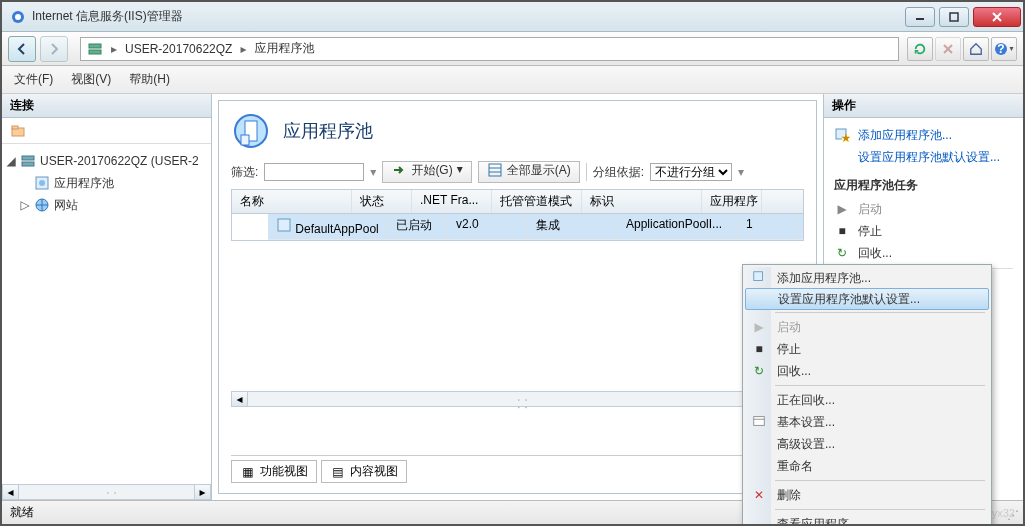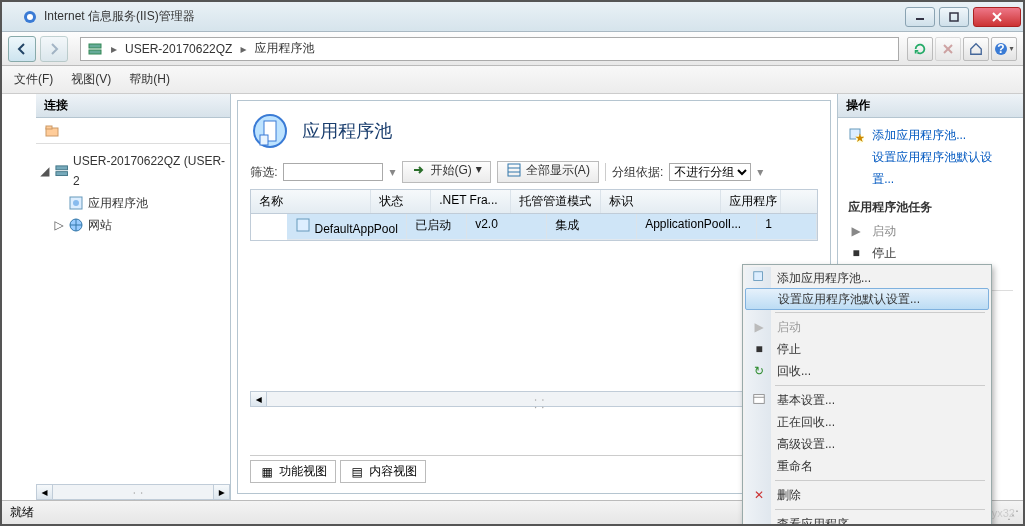--- a/index.html
+++ b/index.html
@@ -1,40 +1,40 @@
 <!DOCTYPE html>
 <html><head>
 <meta charset="utf-8">
 <style>
 * { box-sizing: border-box; font-family: "Microsoft YaHei", SimSun, Tahoma, sans-serif; font-size: 12px; }
 body { margin: 0; padding: 0; background: #fff; width: 1025px; height: 526px; overflow: hidden; position: relative; border: 2px solid #555; }
 
 
-.titlebar { height: 30px; background: linear-gradient(#e9f1f6, #d6e4ec); display: flex; align-items: center; padding-left: 20px; border-bottom: 1px solid #a9b8c2; }
+.titlebar { height: 30px; background: linear-gradient(#e9f1f6, #d6e4ec); display: flex; align-items: center; padding-left: 8px; border-bottom: 1px solid #a9b8c2; }
 .titlebar .icon { width: 16px; height: 16px; margin-right: 6px; }
 .titlebar .title { flex: 1; color: #333; }
 .winbtns { display: flex; }
 .winbtn { width: 30px; height: 20px; border: 1px solid #8aa3b2; border-radius: 3px; margin: 3px 2px; display: flex; align-items: center; justify-content: center; background: linear-gradient(#f0f6fa,#cfe0ea); }
 .winbtn.close { width: 48px; background: linear-gradient(#e78,#c33); border-color: #a22; color: #fff; }
 
 
 .navbar { height: 34px; background: linear-gradient(#fdfdfd,#e8e8e8); border-bottom: 1px solid #bbb; display: flex; align-items: center; padding: 0 6px; }
 .navbtn { width: 28px; height: 26px; border: 1px solid #8aa; border-radius: 3px; display: flex; align-items: center; justify-content: center; background: linear-gradient(#eef7fb,#cde4ef); color: #258; margin-right: 4px; }
 .breadcrumb { flex: 1; height: 24px; border: 1px solid #aaa; background: #fff; display: flex; align-items: center; padding: 0 6px; gap: 8px; margin: 0 8px; }
 .breadcrumb span { color: #333; }
 .breadcrumb .arrow { color: #666; }
 .righttools { display: flex; gap: 2px; }
 .tool { width: 26px; height: 24px; border: 1px solid #bbb; border-radius: 2px; display: flex; align-items: center; justify-content: center; background: linear-gradient(#fdfdfd,#e3e3e3); }
 
 
 .menubar { height: 28px; background: linear-gradient(#f8f8f8,#ececec); border-bottom: 1px solid #ccc; display: flex; align-items: center; padding-left: 12px; gap: 18px; }
 .menuitem { color: #333; }
 
 
-.body { display: flex; height: calc(100% - 30px - 34px - 28px - 24px); padding-left: 34px; }
+.body { display: flex; height: calc(100% - 30px - 34px - 28px - 24px); }
 
 .leftpane { width: 210px; border-right: 1px solid #b5c5d0; display: flex; flex-direction: column; background: #fff; }
 .panehdr { background: linear-gradient(#eef3f7,#d7e2ea); border-bottom: 1px solid #b5c5d0; padding: 3px 8px; font-weight: bold; }
 .lefttoolbar { height: 26px; border-bottom: 1px solid #ddd; display:flex; align-items:center; padding-left:6px; }
 .lefttoolbar .tbtn { width:22px; height:20px; display:flex; align-items:center; justify-content:center; }
 .tree { padding: 6px 4px; line-height: 20px; color: #333; }
 .treerow { display: flex; align-items: center; gap: 4px; padding: 1px 0; }
 .treerow.indent1 { padding-left: 28px; }
 .treetoggle { width: 10px; display: inline-block; text-align: center; color: #555; }
 
@@ -354,30 +354,30 @@
   <div class="ctxitem">
       <span class="ci-icon">■</span>
       <span>停止</span>
     </div>
   <div class="ctxitem">
       <span class="ci-icon" style="color:#2a8a2a">↻</span>
       <span>回收...</span>
     </div>
   <div class="ctxsep"></div>
   <div class="ctxitem">
+      <span>正在回收...</span>
+    </div>
+  <div class="ctxitem">
       <span class="ci-icon"><svg width="14" height="14" viewBox="0 0 16 16">
           <rect x="2" y="3" width="12" height="10" fill="#fff" stroke="#888"></rect>
           <line x1="2" y1="6" x2="14" y2="6" stroke="#888"></line>
         </svg></span>
       <span>基本设置...</span>
     </div>
   <div class="ctxitem">
-      <span>正在回收...</span>
-    </div>
-  <div class="ctxitem">
       <span>高级设置...</span>
     </div>
   <div class="ctxitem">
       <span>重命名</span>
     </div>
   <div class="ctxsep"></div>
   <div class="ctxitem">
       <span class="ci-icon" style="color:#c33">✕</span>
       <span>删除</span>
     </div>

